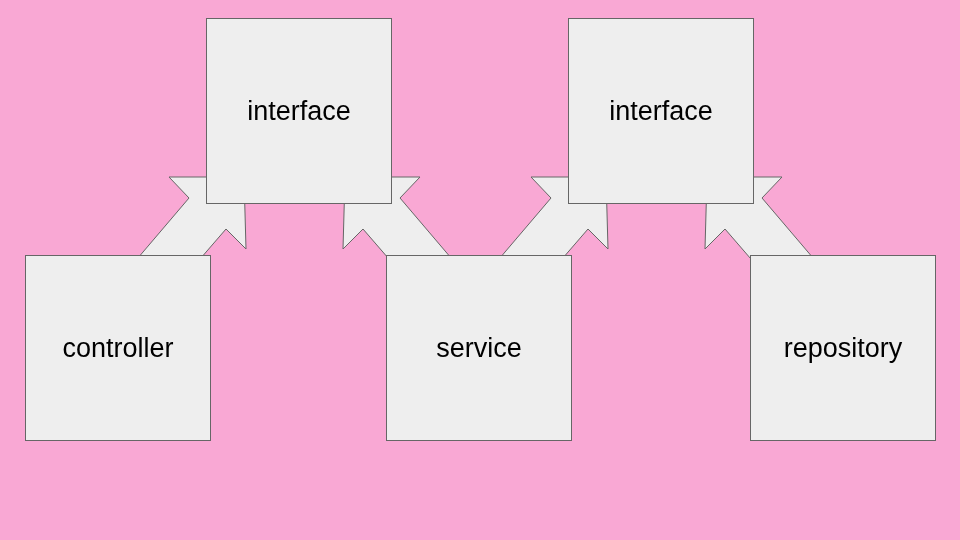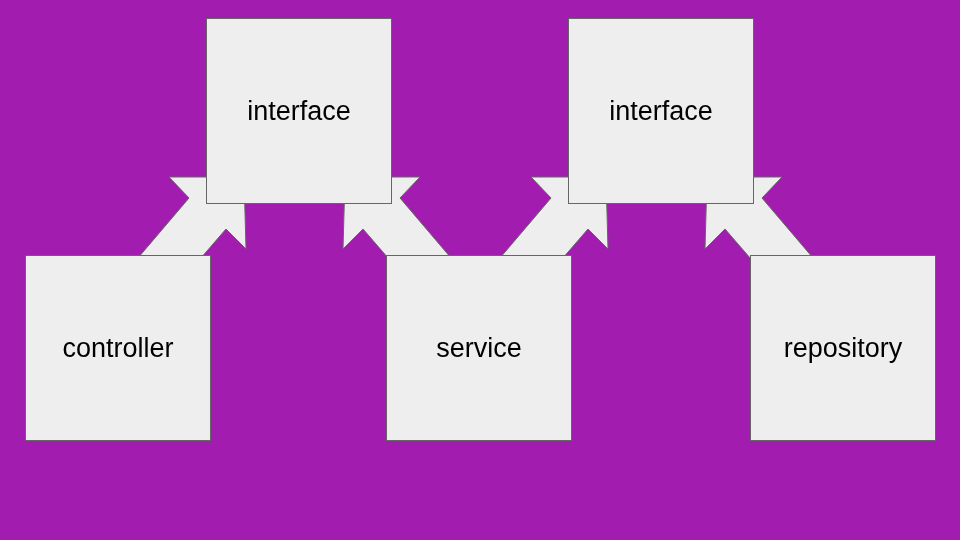--- a/index.html
+++ b/index.html
@@ -42,21 +42,21 @@
     font-size: 27px;
     fill: #000000;
     text-anchor: middle;
     dominant-baseline: middle;
     white-space: pre;
   }
 </style>
 </head>
 <body>
 
-<div id="canvas" style="background: #a21caf;">
+<div id="canvas" style="background: #f9a8d4;">
   <svg id="diagram-svg" viewBox="0 0 960 540" xmlns="http://www.w3.org/2000/svg">
 
     <polygon class="arrow-shape" points="169,177 189,198 126,272 162,303 226,229 246,249 244,177" fill="#eeeeee" stroke="#666666"></polygon>
 
     <polygon class="arrow-shape" points="420,177 400,198 463,272 427,303 363,229 343,249 345,177" fill="#eeeeee" stroke="#666666"></polygon>
 
     <polygon class="arrow-shape" points="531,177 551,198 488,272 524,303 588,229 608,249 606,177" fill="#eeeeee" stroke="#666666"></polygon>
 
     <polygon class="arrow-shape" points="782,177 762,198 825,272 789,303 725,229 705,249 707,177" fill="#eeeeee" stroke="#666666"></polygon>
 

